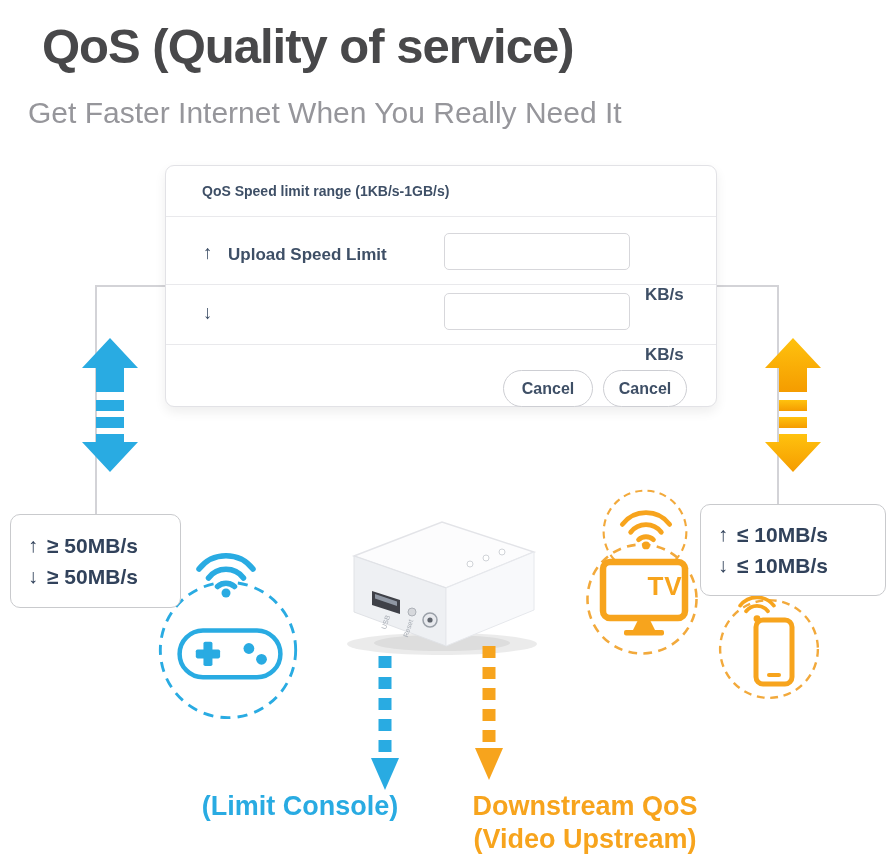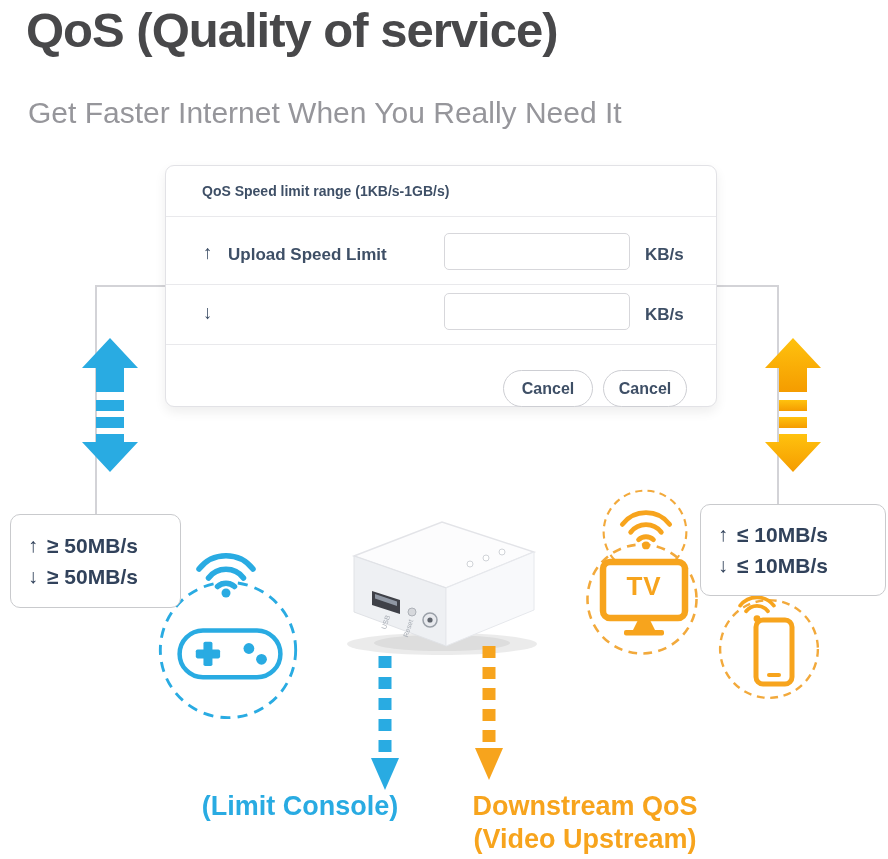--- a/index.html
+++ b/index.html
@@ -1,30 +1,30 @@
 <!DOCTYPE html>
 <html><head>
 <meta charset="utf-8">
 <style>
   html,body{margin:0;padding:0;background:#fff;}
   .canvas{position:relative;width:888px;height:859px;background:#fff;font-family:"Liberation Sans",sans-serif;overflow:hidden;}
-  .page-title{position:absolute;left:26px;top:2px;margin:0;font-size:49px;font-weight:800;color:#48484a;letter-spacing:-1px;}
+  .page-title{position:absolute;left:26px;top:2px;margin:16px;font-size:49px;font-weight:800;color:#48484a;letter-spacing:-1px;}
   .page-subtitle{position:absolute;left:28px;top:96px;font-size:30px;font-weight:400;color:#96969b;}
 
   .dialog{position:absolute;left:165px;top:165px;width:550px;height:240px;background:#fff;border:1px solid #e2e2e6;border-radius:9px;box-shadow:0 5px 12px rgba(0,0,0,.07);z-index:5;}
   .dialog-title{position:absolute;left:36px;top:17px;font-size:14px;font-weight:700;color:#3e4f66;}
   .divider{position:absolute;left:0;width:100%;height:1px;background:#e9e9ec;}
   .div1{top:50px}.div2{top:118px}.div3{top:178px}
   .row-arrow{position:absolute;font-size:19px;font-weight:700;color:#3e4f66;}
   .u-arrow{left:37px;top:76px}.d-arrow{left:37px;top:136px}
   .row-label{position:absolute;font-size:17px;font-weight:700;color:#3e4f66;}
   .u-label{left:62px;top:79px}.d-label{left:62px;top:139px}
   .inp{position:absolute;left:278px;width:186px;height:37px;border:1px solid #d7d7db;border-radius:5px;box-sizing:border-box;font-size:16px;padding:0 10px;color:#3e4f66;outline:none;background:#fff;}
   .u-inp{top:67px}.d-inp{top:127px}
-  .row-unit{position:absolute;left:479px;font-size:17px;font-weight:700;color:#3e4f66;}
+  .row-unit{position:absolute;left:479px;font-size:17px;font-weight:700;color:#3e4f66;margin-top:40px;}
   .u-unit{top:79px}.d-unit{top:139px}
   .btn{position:absolute;top:194px;height:37px;border:1px solid #cdced3;border-radius:19px;background:#fff;font-family:inherit;font-size:16px;font-weight:700;color:#3e4f66;cursor:pointer;margin-top:10px;}
   .btn-cancel{left:337px;width:90px;}
   .btn-apply{left:437px;width:84px;}
 
   .l-line{position:absolute;left:95px;top:285px;width:70px;height:231px;border-left:2px solid #d3d3d7;border-top:2px solid #d3d3d7;z-index:1;}
   .r-line{position:absolute;left:715px;top:285px;width:62px;height:221px;border-top:2px solid #d3d3d7;border-right:2px solid #d3d3d7;z-index:1;}
   .arrows{position:absolute;z-index:3;}
   .arrows-left{left:82px;top:338px;}
   .arrows-right{left:765px;top:338px;}
@@ -40,21 +40,21 @@
   .circle-blue{left:156px;top:578px;color:#29ABE2;z-index:2;}
   .controller{left:176px;top:624px;color:#29ABE2;z-index:3;}
   .router{left:338px;top:502px;width:212px;height:160px;z-index:2;}
   .dev-label{position:absolute;font-size:7px;color:#a6abb3;transform:rotate(-72deg);transform-origin:left top;}
   .dev-usb{left:42px;top:126px;}
   .dev-reset{left:64px;top:134px;}
   .wifi-orange{left:618px;top:504px;color:#F7A41D;z-index:3;}
   .circle-wifi{left:601px;top:488px;color:#F2A93B;z-index:2;}
   .circle-tv{left:584px;top:541px;color:#F2A93B;z-index:2;}
   .tv{left:599px;top:558px;width:90px;height:86px;z-index:3;}
-  .tv-label{position:absolute;left:0;top:13px;width:90px;text-align:center;font-size:26px;font-weight:800;color:#F7A41D;letter-spacing:1px;}
+  .tv-label{position:absolute;left:0;top:13px;width:90px;text-align:center;font-size:26px;font-weight:800;color:#F7A41D;letter-spacing:1px;padding-left:21px;}
   .circle-phone{left:717px;top:597px;color:#F2A93B;z-index:2;}
   .wifi-phone{left:737px;top:591px;color:#F7A41D;z-index:3;}
   .phone{left:753px;top:617px;color:#F7A41D;z-index:3;}
   .dash-arrow{position:absolute;z-index:3;}
   .dash-blue{left:371px;top:654px;}
   .dash-orange{left:475px;top:644px;}
   .caption{position:absolute;width:280px;text-align:center;font-size:27px;font-weight:800;line-height:33px;z-index:3;}
   .cap-up{left:160px;top:790px;color:#29ABE2;}
   .cap-down{left:445px;top:790px;color:#F7A41D;}
 </style>

